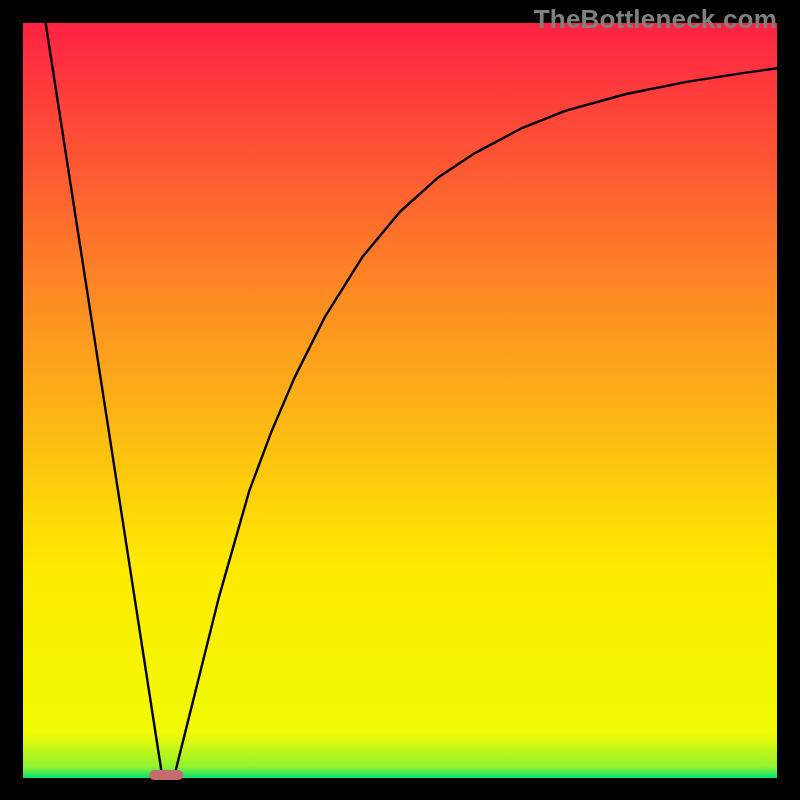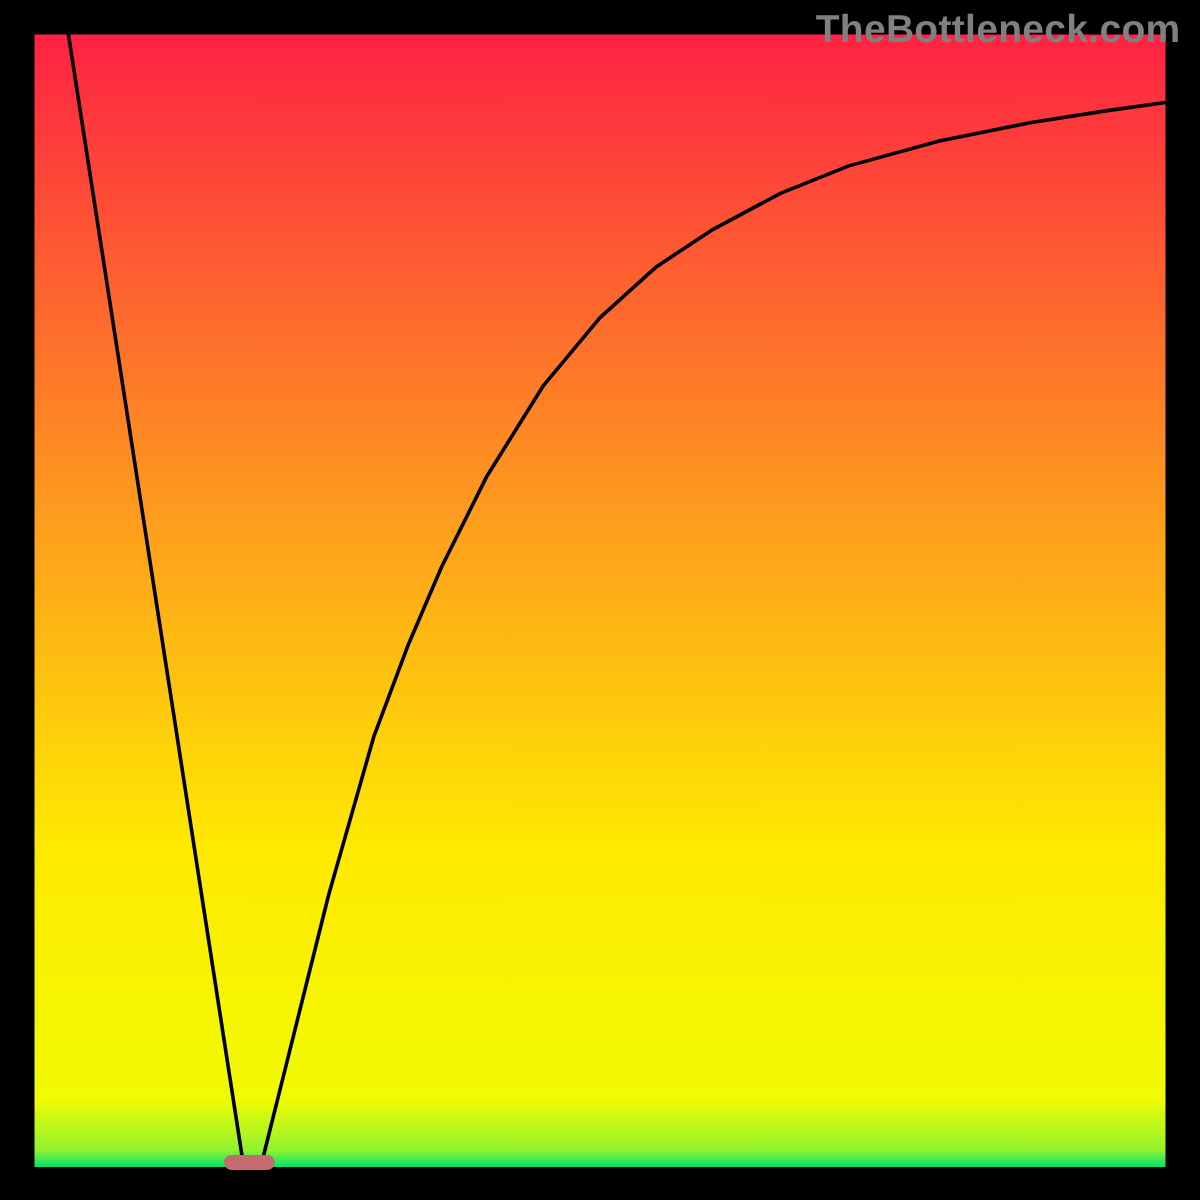--- a/index.html
+++ b/index.html
@@ -13,21 +13,21 @@
   .frame {
     position: absolute;
     top: 0;
     left: 0;
     width: 800px;
     height: 800px;
   }
   .watermark {
     position: absolute;
     top: 4px;
-    right: 13px;
+    right: 23px;
     font-family: Arial, Helvetica, sans-serif;
     font-size: 26px;
     font-weight: 600;
     color: #808080;
     letter-spacing: 0.2px;
   }
 </style>
 </head>
 <body>
 

